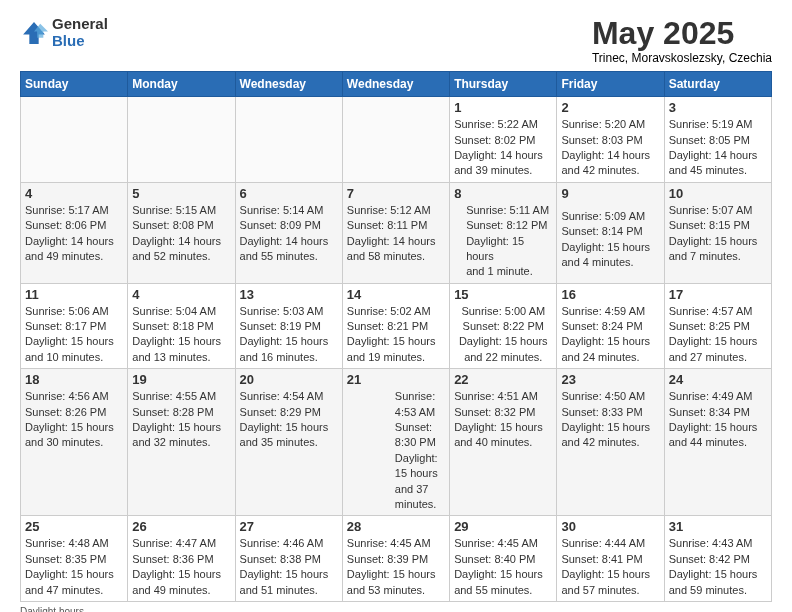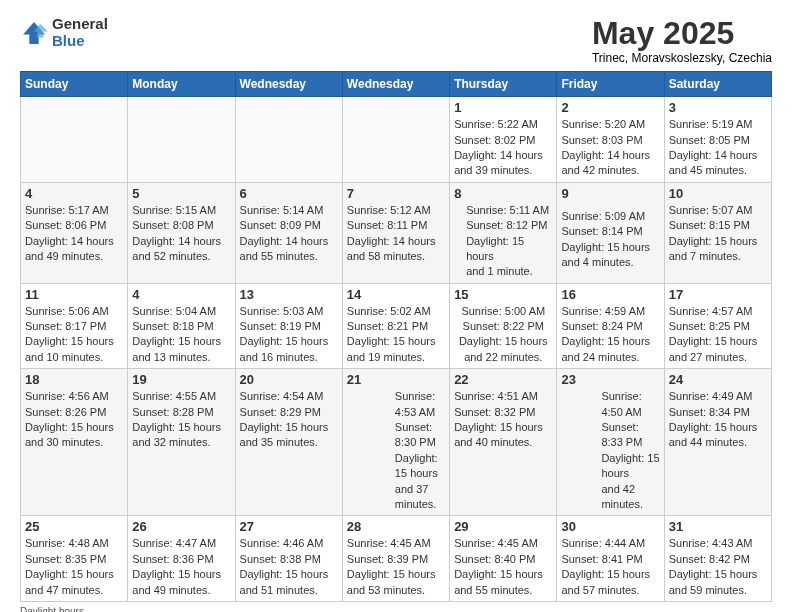--- a/index.html
+++ b/index.html
@@ -314,21 +314,21 @@
           </td>
           <td>
             <div class="day-number">22</div>
             <div class="day-info" style="white-space: pre-line;">Sunrise: 4:51 AM
 Sunset: 8:32 PM
 Daylight: 15 hours
 and 40 minutes.</div>
           </td>
           <td>
             <div class="day-number">23</div>
-            <div class="day-info" style="white-space: pre-line; margin-left: 40px;">Sunrise: 4:50 AM
+            <div class="day-info" style="white-space: pre-line;">Sunrise: 4:50 AM
 Sunset: 8:33 PM
 Daylight: 15 hours
 and 42 minutes.</div>
           </td>
           <td>
             <div class="day-number">24</div>
             <div class="day-info" style="white-space: pre-line;">Sunrise: 4:49 AM
 Sunset: 8:34 PM
 Daylight: 15 hours
 and 44 minutes.</div>

